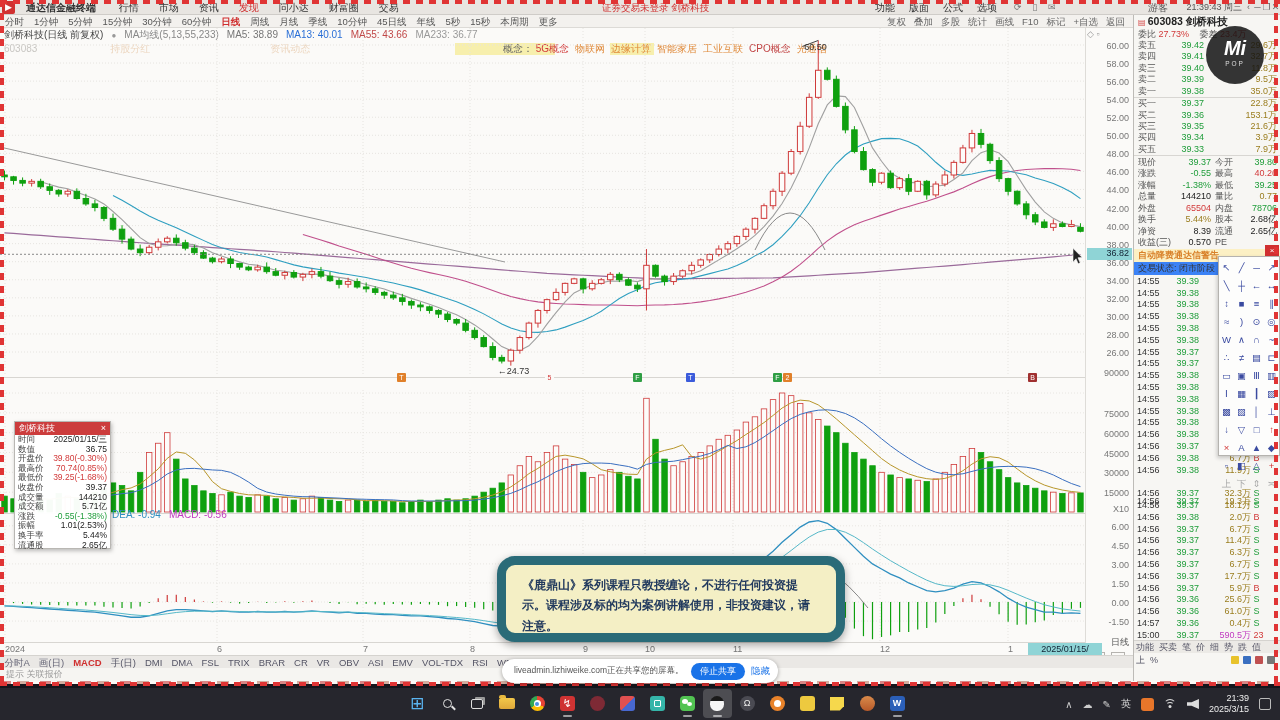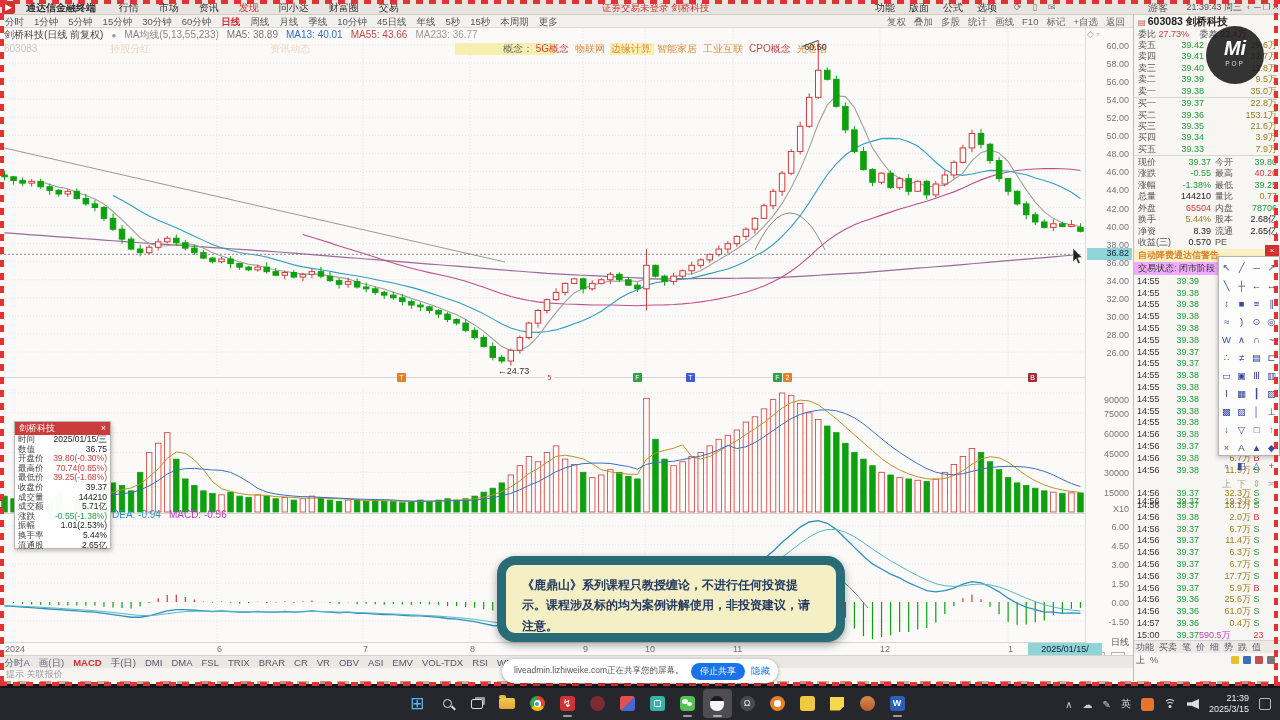--- a/index.html
+++ b/index.html
@@ -716,21 +716,21 @@
       <div class="axis-lab" style="top: 175.52px;">42.00</div>
       <div class="axis-lab" style="top: 193.58px;">40.00</div>
       <div class="axis-lab" style="top: 211.64px;">38.00</div>
       <div class="axis-lab" style="top: 229.7px;">36.00</div>
       <div class="axis-lab" style="top: 247.76px;">34.00</div>
       <div class="axis-lab" style="top: 265.82px;">32.00</div>
       <div class="axis-lab" style="top: 283.88px;">30.00</div>
       <div class="axis-lab" style="top: 301.94px;">28.00</div>
       <div class="axis-lab" style="top: 320px;">26.00</div>
       <div class="axis-cyan" style="top: 220.295px; height: 12px;">36.82</div>
-      <div class="axis-lab" style="top: 367px;">90000</div>
+      <div class="axis-lab" style="top: 340px;">90000</div>
       <div class="axis-lab" style="top: 380.833px;">75000</div>
       <div class="axis-lab" style="top: 400.667px;">60000</div>
       <div class="axis-lab" style="top: 420.5px;">45000</div>
       <div class="axis-lab" style="top: 440.333px;">30000</div>
       <div class="axis-lab" style="top: 460.167px;">15000</div>
       <div class="axis-lab" style="top: 476px;">X10</div>
       <div class="axis-lab" style="top: 493.8px;">6.00</div>
       <div class="axis-lab" style="top: 512.85px;">4.50</div>
       <div class="axis-lab" style="top: 531.9px;">3.00</div>
       <div class="axis-lab" style="top: 550.95px;">1.50</div>
@@ -785,21 +785,21 @@
       <div class="q-row" style="top: 140.2px; height: 1px; line-height: 1px; background: rgb(216, 214, 210);"></div>
       <div class="q-row" style="top: 141.7px; height: 11.5px; line-height: 11.5px; padding: 0px 4px;"><span class="q-lab" style="display:inline-block;width:33px;">现价</span><span class="v-g" style="display:inline-block;width:40px;text-align:right;">39.37</span><span class="q-lab" style="display:inline-block;width:27px;margin-left:4px;">今开</span><span class="v-g" style="float:right;">39.80</span></div>
       <div class="q-row" style="top: 153.2px; height: 11.5px; line-height: 11.5px; padding: 0px 4px;"><span class="q-lab" style="display:inline-block;width:33px;">涨跌</span><span class="v-g" style="display:inline-block;width:40px;text-align:right;">-0.55</span><span class="q-lab" style="display:inline-block;width:27px;margin-left:4px;">最高</span><span class="v-r" style="float:right;">40.26</span></div>
       <div class="q-row" style="top: 164.7px; height: 11.5px; line-height: 11.5px; padding: 0px 4px;"><span class="q-lab" style="display:inline-block;width:33px;">涨幅</span><span class="v-g" style="display:inline-block;width:40px;text-align:right;">-1.38%</span><span class="q-lab" style="display:inline-block;width:27px;margin-left:4px;">最低</span><span class="v-g" style="float:right;">39.25</span></div>
       <div class="q-row" style="top: 176.2px; height: 11.5px; line-height: 11.5px; padding: 0px 4px;"><span class="q-lab" style="display:inline-block;width:33px;">总量</span><span class="v-k" style="display:inline-block;width:40px;text-align:right;">144210</span><span class="q-lab" style="display:inline-block;width:27px;margin-left:4px;">量比</span><span class="v-y" style="float:right;">0.77</span></div>
       <div class="q-row" style="top: 187.7px; height: 11.5px; line-height: 11.5px; padding: 0px 4px;"><span class="q-lab" style="display:inline-block;width:33px;">外盘</span><span class="v-r" style="display:inline-block;width:40px;text-align:right;">65504</span><span class="q-lab" style="display:inline-block;width:27px;margin-left:4px;">内盘</span><span class="v-g" style="float:right;">78706</span></div>
       <div class="q-row" style="top: 199.2px; height: 11.5px; line-height: 11.5px; padding: 0px 4px;"><span class="q-lab" style="display:inline-block;width:33px;">换手</span><span class="v-y" style="display:inline-block;width:40px;text-align:right;">5.44%</span><span class="q-lab" style="display:inline-block;width:27px;margin-left:4px;">股本</span><span class="v-k" style="float:right;">2.68亿</span></div>
       <div class="q-row" style="top: 210.7px; height: 11.5px; line-height: 11.5px; padding: 0px 4px;"><span class="q-lab" style="display:inline-block;width:33px;">净资</span><span class="v-k" style="display:inline-block;width:40px;text-align:right;">8.39</span><span class="q-lab" style="display:inline-block;width:27px;margin-left:4px;">流通</span><span class="v-k" style="float:right;">2.65亿</span></div>
       <div class="q-row" style="top: 222.2px; height: 11.5px; line-height: 11.5px; padding: 0px 4px;"><span class="q-lab" style="display:inline-block;width:33px;">收益(三)</span><span class="v-k" style="display:inline-block;width:40px;text-align:right;">0.570</span><span class="q-lab" style="display:inline-block;width:27px;margin-left:4px;">PE</span><span class="v-k" style="float:right;"></span></div>
       <div class="q-row" style="top: 233.7px; height: 13px; line-height: 13px; background: rgb(252, 240, 196); color: rgb(217, 130, 43); font-weight: bold; padding-left: 4px; overflow: hidden; white-space: nowrap;">自动降费通达信警告</div>
-      <div class="q-row" style="top: 246.7px; height: 13px; line-height: 13px; background: #f0abfc; color: rgb(51, 51, 51); padding-left: 4px;">交易状态: 闭市阶段</div>
+      <div class="q-row" style="top: 246.7px; height: 13px; line-height: 13px; background: #3b82f6; color: rgb(51, 51, 51); padding-left: 4px;">交易状态: 闭市阶段</div>
       <div class="q-row" style="top: 260.7px; height: 11.8px; line-height: 11.8px; padding: 0px 3px;"><span style="color:#333;display:inline-block;width:30px;">14:55</span><span class="v-g" style="display:inline-block;width:32px;text-align:right;">39.39</span><span class="v-y" style="display:inline-block;width:52px;text-align:right;">3.1万</span> <span class="v-g">S</span></div>
       <div class="q-row" style="top: 272.5px; height: 11.8px; line-height: 11.8px; padding: 0px 3px;"><span style="color:#333;display:inline-block;width:30px;">14:55</span><span class="v-g" style="display:inline-block;width:32px;text-align:right;">39.38</span><span class="v-y" style="display:inline-block;width:52px;text-align:right;">5.2万</span> <span class="v-g">S</span></div>
       <div class="q-row" style="top: 284.3px; height: 11.8px; line-height: 11.8px; padding: 0px 3px;"><span style="color:#333;display:inline-block;width:30px;">14:55</span><span class="v-g" style="display:inline-block;width:32px;text-align:right;">39.38</span><span class="v-y" style="display:inline-block;width:52px;text-align:right;">2.8万</span> <span class="v-r">B</span></div>
       <div class="q-row" style="top: 296.1px; height: 11.8px; line-height: 11.8px; padding: 0px 3px;"><span style="color:#333;display:inline-block;width:30px;">14:55</span><span class="v-g" style="display:inline-block;width:32px;text-align:right;">39.38</span><span class="v-y" style="display:inline-block;width:52px;text-align:right;">4.6万</span> <span class="v-g">S</span></div>
       <div class="q-row" style="top: 307.9px; height: 11.8px; line-height: 11.8px; padding: 0px 3px;"><span style="color:#333;display:inline-block;width:30px;">14:55</span><span class="v-g" style="display:inline-block;width:32px;text-align:right;">39.38</span><span class="v-y" style="display:inline-block;width:52px;text-align:right;">7.3万</span> <span class="v-g">S</span></div>
       <div class="q-row" style="top: 319.7px; height: 11.8px; line-height: 11.8px; padding: 0px 3px;"><span style="color:#333;display:inline-block;width:30px;">14:55</span><span class="v-g" style="display:inline-block;width:32px;text-align:right;">39.38</span><span class="v-y" style="display:inline-block;width:52px;text-align:right;">3.9万</span> <span class="v-g">S</span></div>
       <div class="q-row" style="top: 331.5px; height: 11.8px; line-height: 11.8px; padding: 0px 3px;"><span style="color:#333;display:inline-block;width:30px;">14:55</span><span class="v-g" style="display:inline-block;width:32px;text-align:right;">39.37</span><span class="v-y" style="display:inline-block;width:52px;text-align:right;">6.1万</span> <span class="v-g">S</span></div>
       <div class="q-row" style="top: 343.3px; height: 11.8px; line-height: 11.8px; padding: 0px 3px;"><span style="color:#333;display:inline-block;width:30px;">14:55</span><span class="v-g" style="display:inline-block;width:32px;text-align:right;">39.37</span><span class="v-y" style="display:inline-block;width:52px;text-align:right;">2.4万</span> <span class="v-g">S</span></div>
       <div class="q-row" style="top: 355.1px; height: 11.8px; line-height: 11.8px; padding: 0px 3px;"><span style="color:#333;display:inline-block;width:30px;">14:55</span><span class="v-g" style="display:inline-block;width:32px;text-align:right;">39.38</span><span class="v-y" style="display:inline-block;width:52px;text-align:right;">5.8万</span> <span class="v-r">B</span></div>
       <div class="q-row" style="top: 366.9px; height: 11.8px; line-height: 11.8px; padding: 0px 3px;"><span style="color:#333;display:inline-block;width:30px;">14:55</span><span class="v-g" style="display:inline-block;width:32px;text-align:right;">39.38</span><span class="v-y" style="display:inline-block;width:52px;text-align:right;">3.3万</span> <span class="v-g">S</span></div>
@@ -816,21 +816,21 @@
       <div class="q-row" style="top: 496.7px; height: 11.8px; line-height: 11.8px; padding: 0px 3px;"><span style="color:#333;display:inline-block;width:30px;">14:56</span><span class="v-g" style="display:inline-block;width:32px;text-align:right;">39.38</span><span class="v-y" style="display:inline-block;width:52px;text-align:right;">2.0万</span> <span class="v-r">B</span></div>
       <div class="q-row" style="top: 508.5px; height: 11.8px; line-height: 11.8px; padding: 0px 3px;"><span style="color:#333;display:inline-block;width:30px;">14:56</span><span class="v-g" style="display:inline-block;width:32px;text-align:right;">39.37</span><span class="v-y" style="display:inline-block;width:52px;text-align:right;">6.7万</span> <span class="v-g">S</span></div>
       <div class="q-row" style="top: 520.3px; height: 11.8px; line-height: 11.8px; padding: 0px 3px;"><span style="color:#333;display:inline-block;width:30px;">14:56</span><span class="v-g" style="display:inline-block;width:32px;text-align:right;">39.37</span><span class="v-y" style="display:inline-block;width:52px;text-align:right;">11.4万</span> <span class="v-g">S</span></div>
       <div class="q-row" style="top: 532.1px; height: 11.8px; line-height: 11.8px; padding: 0px 3px;"><span style="color:#333;display:inline-block;width:30px;">14:56</span><span class="v-g" style="display:inline-block;width:32px;text-align:right;">39.37</span><span class="v-y" style="display:inline-block;width:52px;text-align:right;">6.3万</span> <span class="v-g">S</span></div>
       <div class="q-row" style="top: 543.9px; height: 11.8px; line-height: 11.8px; padding: 0px 3px;"><span style="color:#333;display:inline-block;width:30px;">14:56</span><span class="v-g" style="display:inline-block;width:32px;text-align:right;">39.37</span><span class="v-y" style="display:inline-block;width:52px;text-align:right;">6.7万</span> <span class="v-g">S</span></div>
       <div class="q-row" style="top: 555.7px; height: 11.8px; line-height: 11.8px; padding: 0px 3px;"><span style="color:#333;display:inline-block;width:30px;">14:56</span><span class="v-g" style="display:inline-block;width:32px;text-align:right;">39.37</span><span class="v-y" style="display:inline-block;width:52px;text-align:right;">17.7万</span> <span class="v-g">S</span></div>
       <div class="q-row" style="top: 567.5px; height: 11.8px; line-height: 11.8px; padding: 0px 3px;"><span style="color:#333;display:inline-block;width:30px;">14:56</span><span class="v-g" style="display:inline-block;width:32px;text-align:right;">39.37</span><span class="v-y" style="display:inline-block;width:52px;text-align:right;">5.9万</span> <span class="v-r">B</span></div>
       <div class="q-row" style="top: 579.3px; height: 11.8px; line-height: 11.8px; padding: 0px 3px;"><span style="color:#333;display:inline-block;width:30px;">14:56</span><span class="v-g" style="display:inline-block;width:32px;text-align:right;">39.36</span><span class="v-y" style="display:inline-block;width:52px;text-align:right;">25.6万</span> <span class="v-g">S</span></div>
       <div class="q-row" style="top: 591.1px; height: 11.8px; line-height: 11.8px; padding: 0px 3px;"><span style="color:#333;display:inline-block;width:30px;">14:56</span><span class="v-g" style="display:inline-block;width:32px;text-align:right;">39.36</span><span class="v-y" style="display:inline-block;width:52px;text-align:right;">61.0万</span> <span class="v-g">S</span></div>
       <div class="q-row" style="top: 602.9px; height: 11.8px; line-height: 11.8px; padding: 0px 3px;"><span style="color:#333;display:inline-block;width:30px;">14:57</span><span class="v-g" style="display:inline-block;width:32px;text-align:right;">39.36</span><span class="v-y" style="display:inline-block;width:52px;text-align:right;">0.4万</span> <span class="v-g">S</span></div>
-      <div class="q-row" style="top: 614.7px; height: 11.8px; line-height: 11.8px; padding: 0px 3px;"><span style="color:#333;display:inline-block;width:30px;">15:00</span><span class="v-g" style="display:inline-block;width:32px;text-align:right;">39.37</span><span class="v-m" style="display:inline-block;width:52px;">590.5万</span> <span class="v-r">23</span></div>
+      <div class="q-row" style="top: 614.7px; height: 11.8px; line-height: 11.8px; padding: 0px 3px;"><span style="color:#333;display:inline-block;width:30px;">15:00</span><span class="v-g" style="display:inline-block;width:32px;text-align:right;">39.37</span><span class="v-m" style="display:inline-block;width:52px;text-align:right;">590.5万</span> <span class="v-r">23</span></div>
       <div class="q-row" style="top: 625px; height: 13px; line-height: 13px; background: rgb(236, 234, 230); border-top: 1px solid rgb(213, 211, 207); color: rgb(85, 85, 102); padding-left: 2px;"><span style="margin-right: 5px;">功能</span><span style="margin-right: 5px;">买卖</span><span style="margin-right: 5px;">笔</span><span style="margin-right: 5px;">价</span><span style="margin-right: 5px;">细</span><span style="margin-right: 5px;">势</span><span style="margin-right: 5px;">跌</span><span style="margin-right: 5px;">值</span><span style="margin-right: 5px;">上</span><span style="margin-right: 5px;">%</span></div>
       <div class="q-row" style="top: 640px; height: 12px; line-height: 12px; text-align: right; padding-right: 6px;"><span style="display: inline-block; width: 8px; height: 8px; margin-left: 4px; background: rgb(232, 194, 42); border-radius: 1px;"></span><span style="display: inline-block; width: 8px; height: 8px; margin-left: 4px; background: rgb(58, 111, 192); border-radius: 1px;"></span><span style="display: inline-block; width: 8px; height: 8px; margin-left: 4px; background: rgb(192, 80, 80); border-radius: 1px;"></span><span style="display: inline-block; width: 8px; height: 8px; margin-left: 4px; background: rgb(119, 119, 119); border-radius: 1px;"></span></div>
     </div>
 
   <div id="palette">
     <div id="palette-x">×</div>
     <div id="palette-grid"><span class="pal-cell">↖</span><span class="pal-cell">╱</span><span class="pal-cell">─</span><span class="pal-cell">↗</span><span class="pal-cell">╲</span><span class="pal-cell">┼</span><span class="pal-cell">←</span><span class="pal-cell">↔</span><span class="pal-cell">↕</span><span class="pal-cell">■</span><span class="pal-cell">≡</span><span class="pal-cell">∥</span><span class="pal-cell">≈</span><span class="pal-cell">)</span><span class="pal-cell">⊙</span><span class="pal-cell">◎</span><span class="pal-cell">W</span><span class="pal-cell">∧</span><span class="pal-cell">∩</span><span class="pal-cell">~</span><span class="pal-cell">∴</span><span class="pal-cell">≠</span><span class="pal-cell">▤</span><span class="pal-cell">⊏</span><span class="pal-cell">▭</span><span class="pal-cell">▣</span><span class="pal-cell">Ⅲ</span><span class="pal-cell">▥</span><span class="pal-cell">Ⅰ</span><span class="pal-cell">▦</span><span class="pal-cell">┃</span><span class="pal-cell">▧</span><span class="pal-cell">▩</span><span class="pal-cell">▨</span><span class="pal-cell">│</span><span class="pal-cell">⊥</span><span class="pal-cell">↓</span><span class="pal-cell">▽</span><span class="pal-cell">□</span><span class="pal-cell red">↑</span><span class="pal-cell red">×</span><span class="pal-cell">A</span><span class="pal-cell">▲</span><span class="pal-cell">◆</span><span class="pal-cell">▫</span><span class="pal-cell">◧</span><span class="pal-cell">△</span><span class="pal-cell red">+</span><span class="pal-cell red gray">上</span><span class="pal-cell gray">下</span><span class="pal-cell gray">⇕</span><span class="pal-cell gray">≍</span></div>
   </div>
 
   <div id="infopanel">

